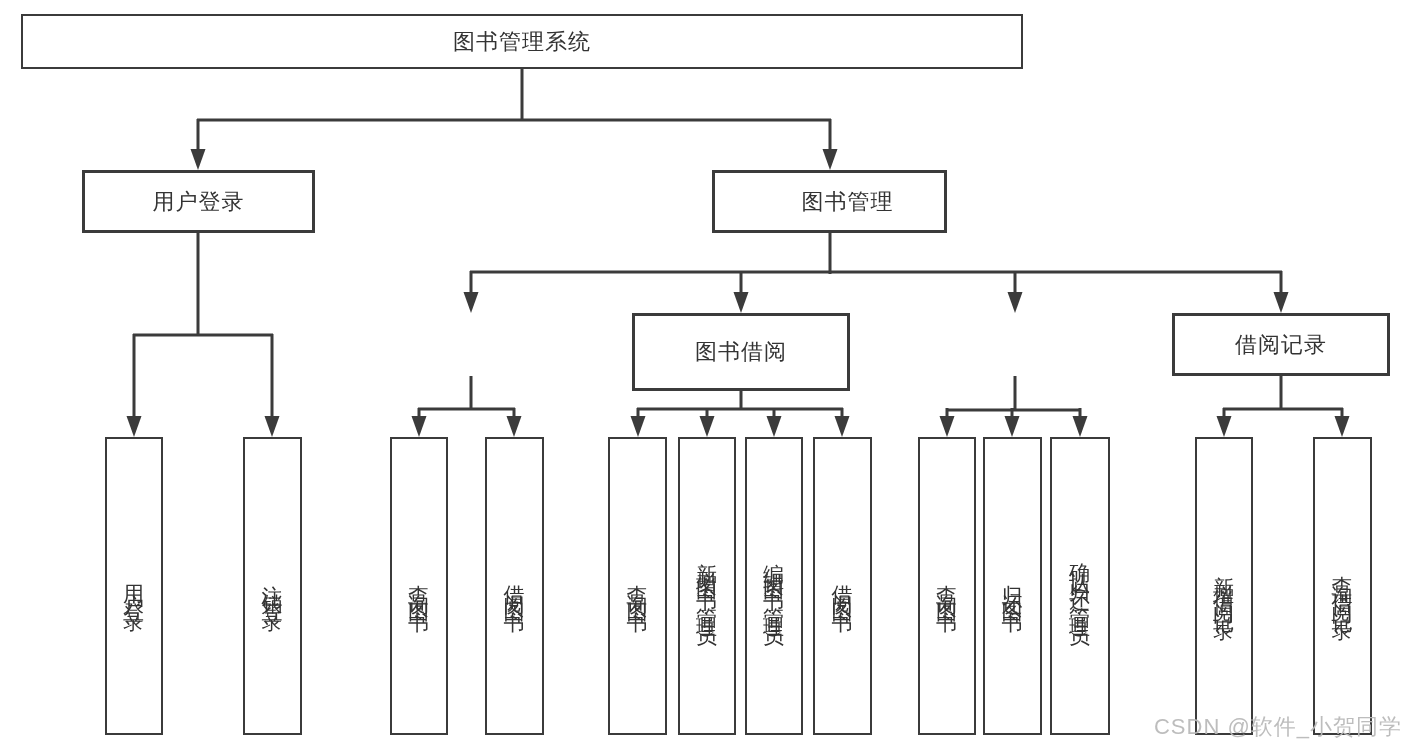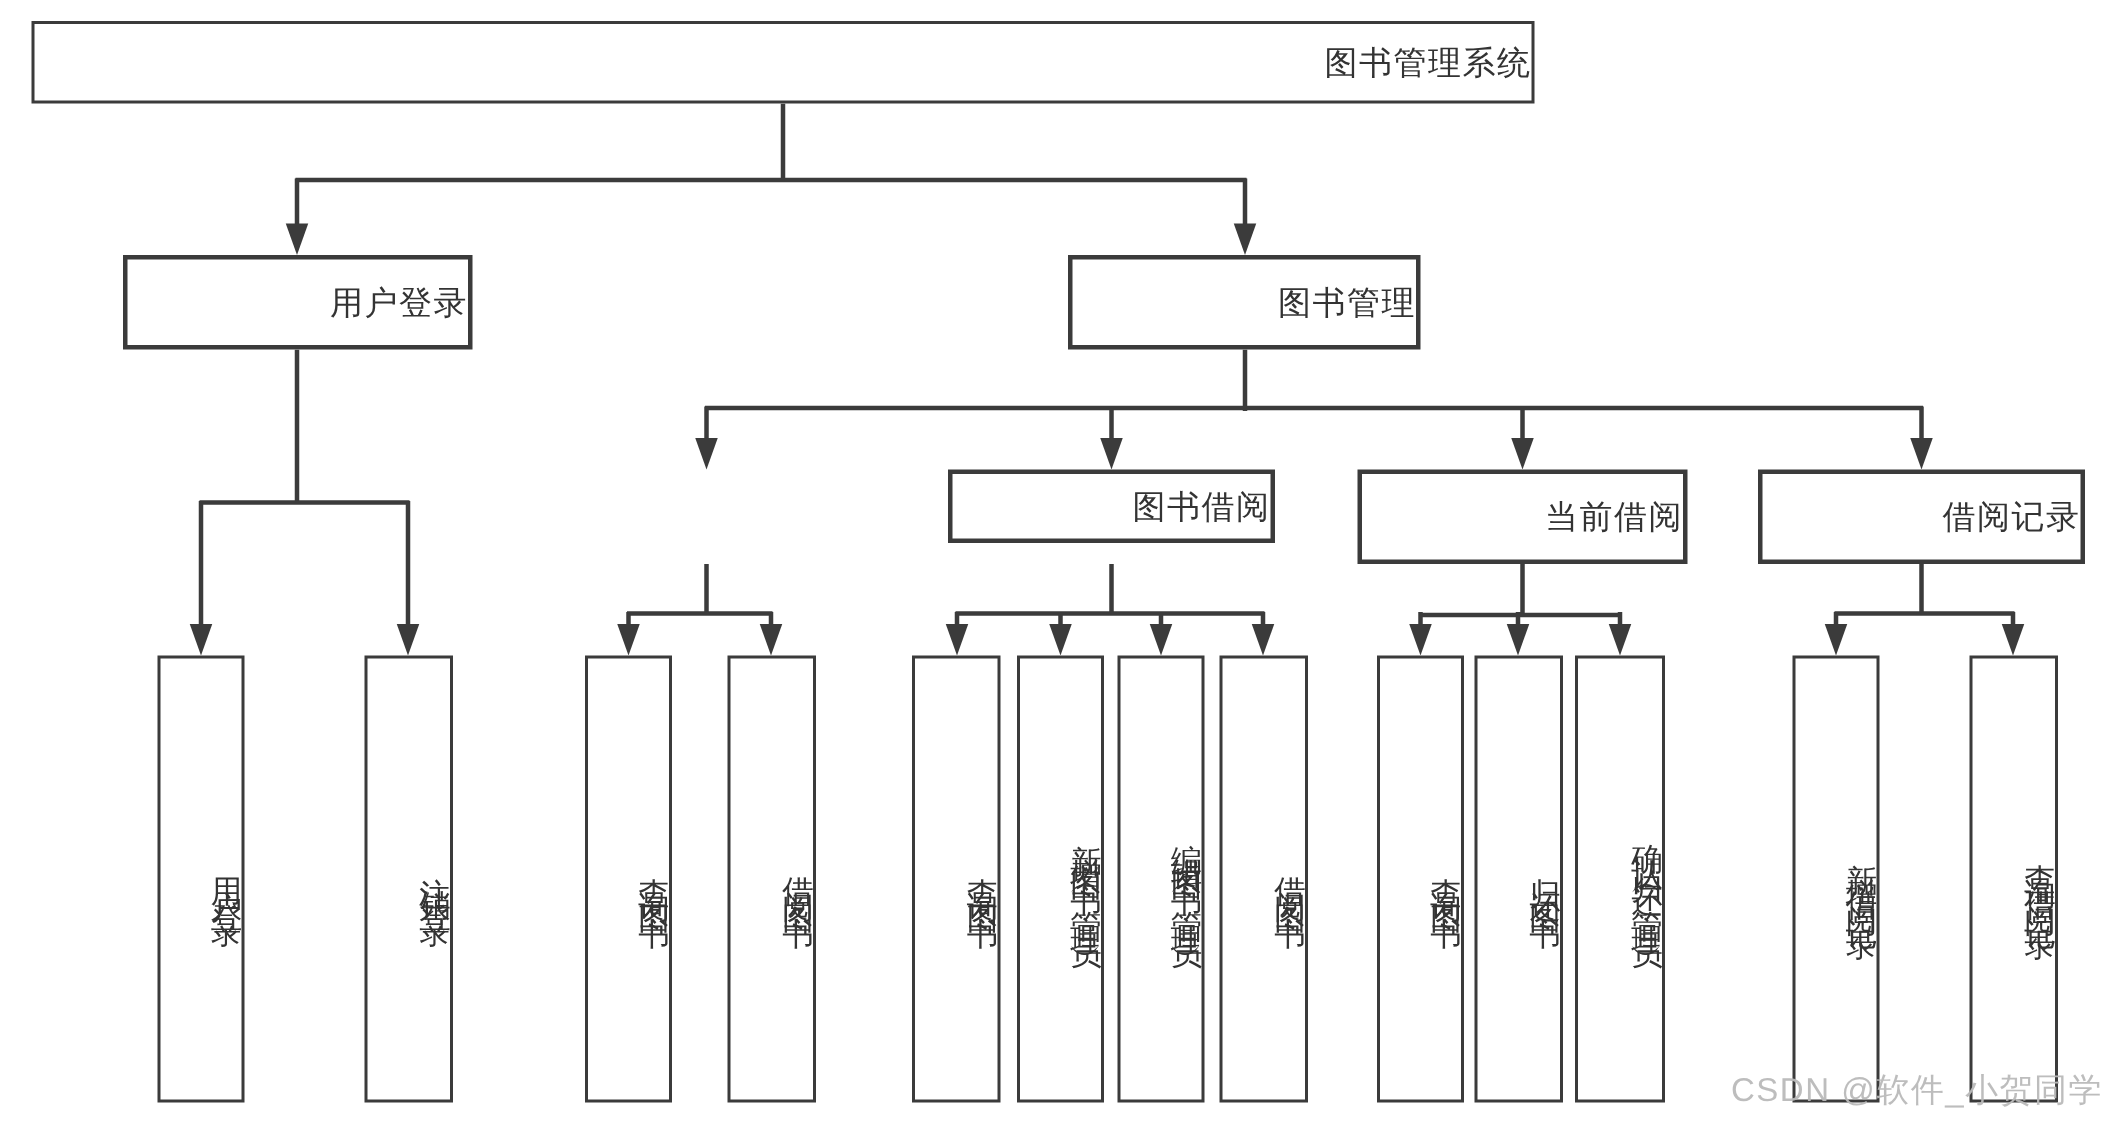--- a/index.html
+++ b/index.html
@@ -22,21 +22,21 @@
     width: 1405px;
     height: 747px;
   }
   .box {
     position: absolute;
     background: #ffffff;
     border: 3px solid #3b3b3b;
     box-sizing: border-box;
     display: flex;
     align-items: center;
-    justify-content: flex-end;
+    justify-content: center;
     color: #333333;
   }
   .root-box {
     border-width: 2px;
   }
   .hbox .lbl {
     font-size: 22px;
     letter-spacing: 1px;
     white-space: nowrap;
   }
@@ -113,25 +113,22 @@
     <span class="lbl">图书管理系统</span>
   </div>
 
   <div class="box hbox" style="left:82px; top:170px; width:233px; height:63px;">
     <span class="lbl">用户登录</span>
   </div>
   <div class="box hbox" style="left:712px; top:170px; width:235px; height:63px;padding-left:36px;">
     <span class="lbl">图书管理</span>
   </div>
 
-  <div class="box hbox" style="left:632px; top:313px; width:218px; height:49px;">
+  <div class="box hbox" style="left:632px; top:313px; width:218px; height:78px;">
     <span class="lbl">图书借阅</span>
-  </div>
-  <div class="box hbox" style="left:905px; top:313px; width:220px; height:63px;">
-    <span class="lbl">当前借阅</span>
   </div>
   <div class="box hbox" style="left:1172px; top:313px; width:218px; height:63px;">
     <span class="lbl">借阅记录</span>
   </div>
 
   <div class="box vbox" style="left:105px; width:58px;">
     <span class="vlbl">用户登录</span>
   </div>
   <div class="box vbox" style="left:243px; width:59px;">
     <span class="vlbl">注销登录</span>

